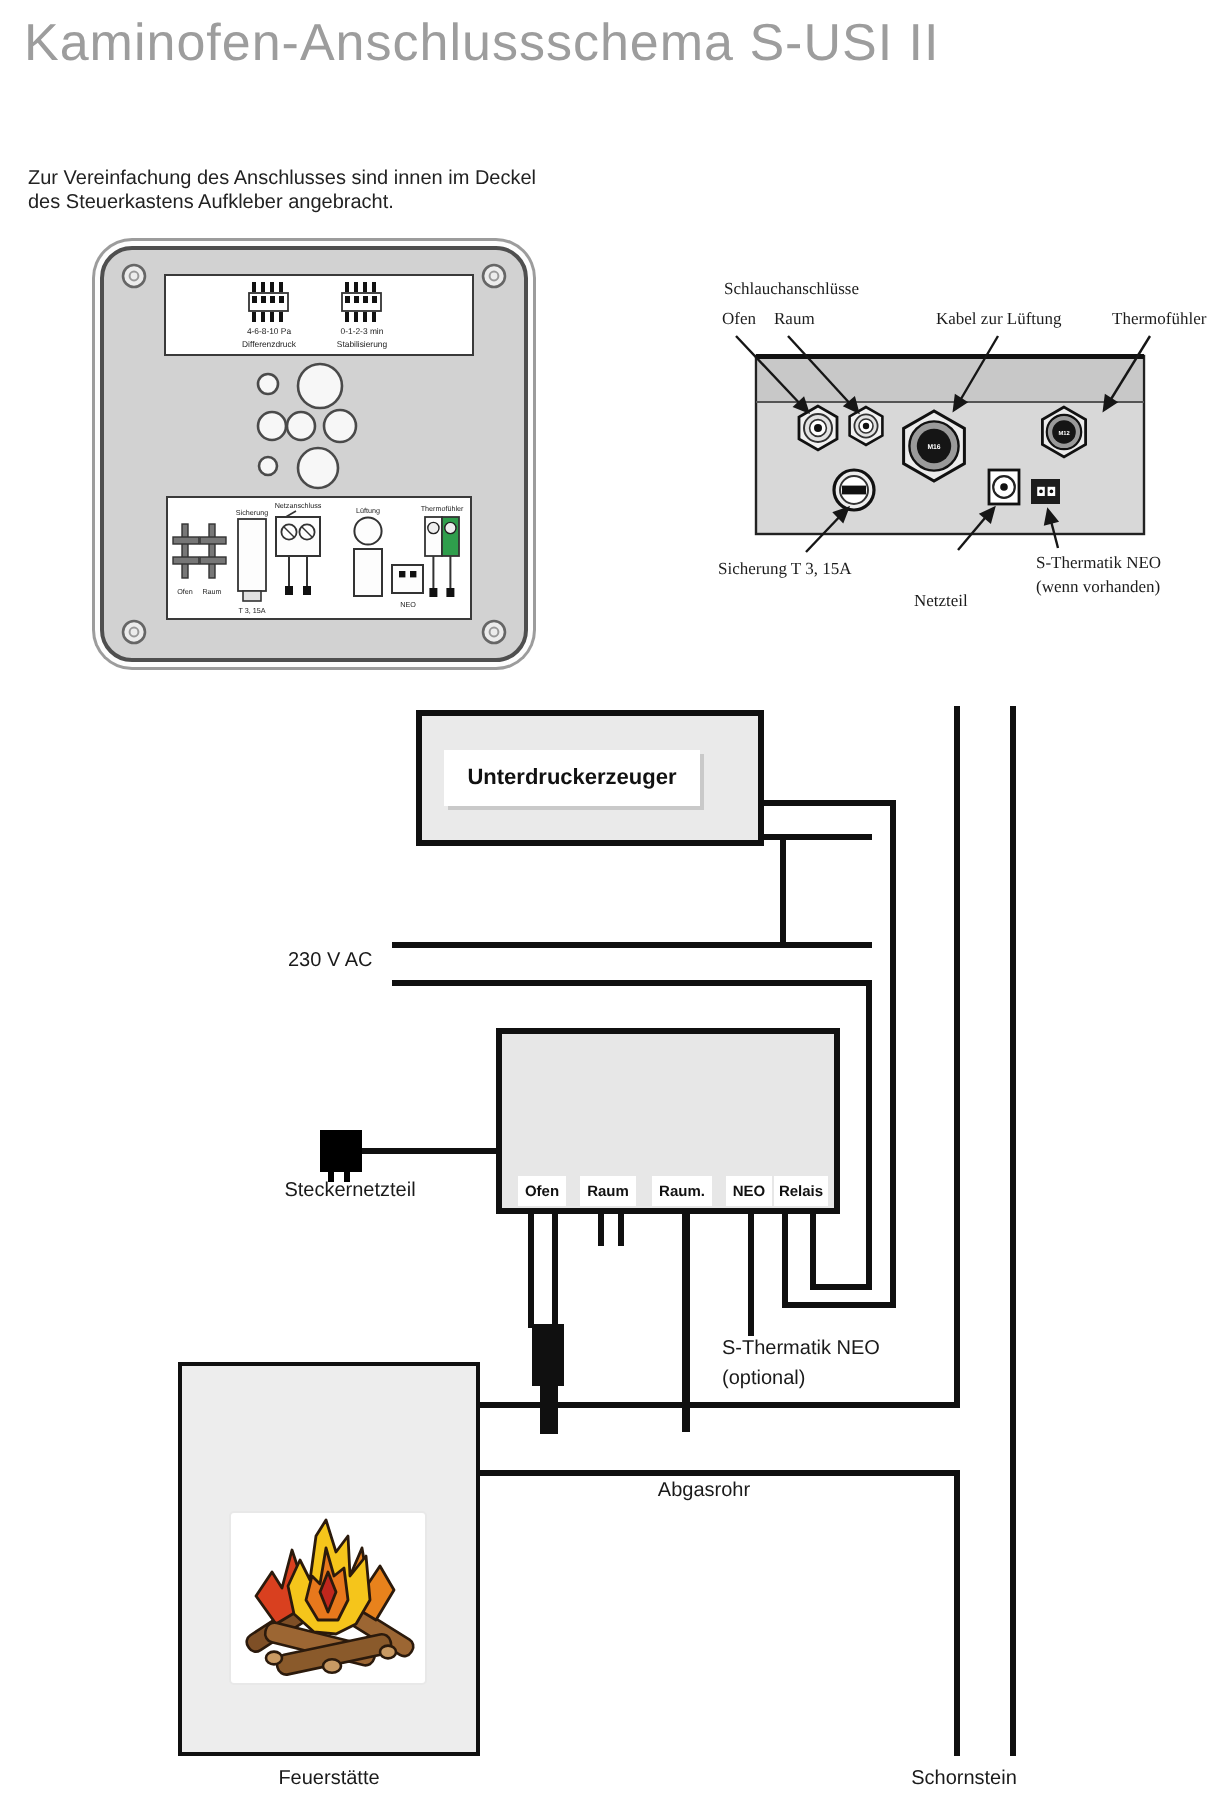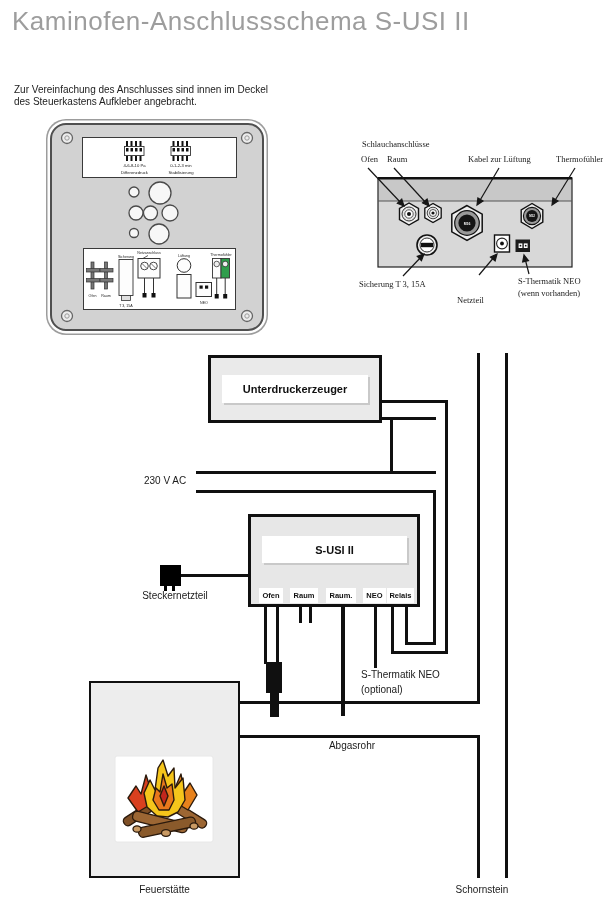--- a/index.html
+++ b/index.html
@@ -17,21 +17,21 @@
   
   .slbl{font-size:8.5px;white-space:nowrap;color:#1c1c1c;font-family:Liberation Serif, serif;}
   
   .wire{position:absolute;background:#101010;}
   .box{position:absolute;box-sizing:border-box;border:3px solid #101010;}
   .ube{left:208px;top:355px;width:174px;height:68px;background:#eaeaea;}
   .susi{left:248px;top:514px;width:172px;height:93px;background:#e7e7e7;}
   .feuer{left:89px;top:681px;width:151px;height:197px;border-width:2px;background:#ededed;}
   .band{position:absolute;background:#fff;display:flex;align-items:center;justify-content:center;
         font-weight:bold;font-size:11px;color:#111;box-shadow:2px 2px 0 #c9c9c9;}
-  .band-ube{left:222px;top:375px;width:146px;height:28px;}
+  .band-ube{left:222px;top:375px;width:128px;height:28px;}
   .band-susi{left:262px;top:536px;width:145px;height:27px;}
   .tab{position:absolute;top:588px;height:15px;background:#fff;display:flex;align-items:center;
        justify-content:center;font-weight:bold;font-size:7.5px;color:#111;}
   .psu{left:160px;top:565px;width:21px;height:21px;background:#000;}
   .prong{position:absolute;width:3px;height:5px;background:#000;}
   .lbl{font-size:10px;white-space:nowrap;color:#1a1a1a;}
   .center{text-align:center;white-space:nowrap;}
   svg{position:absolute;left:0;top:0;}
   svg text{font-family:"Liberation Sans",sans-serif;}
 </style>
@@ -85,21 +85,20 @@
   <div class="wire" style="left:477px;top:353px;width:3px;height:351px;"></div>
   <div class="wire" style="left:477px;top:735px;width:3px;height:143px;"></div>
   <div class="wire" style="left:505px;top:353px;width:3px;height:525px;"></div>
   <div class="wire" style="left:266px;top:662px;width:16px;height:31px;"></div>
   <div class="wire" style="left:270px;top:692px;width:9px;height:25px;"></div>
 
   <div class="box ube"></div>
   <div class="band band-ube">Unterdruckerzeuger</div>
 
   <div class="box susi"></div>
-  <div class="band band-susi">S-USI II</div>
   <div class="tab" style="left:259px;width:24px;">Ofen</div>
   <div class="tab" style="left:290px;width:28px;">Raum</div>
   <div class="tab" style="left:326px;width:30px;">Raum.</div>
   <div class="tab" style="left:363px;width:23px;">NEO</div>
   <div class="tab" style="left:387px;width:27px;">Relais</div>
 
   <div class="abs psu"></div>
   <div class="prong" style="left:164px;top:586px;"></div>
   <div class="prong" style="left:172px;top:586px;"></div>
 

